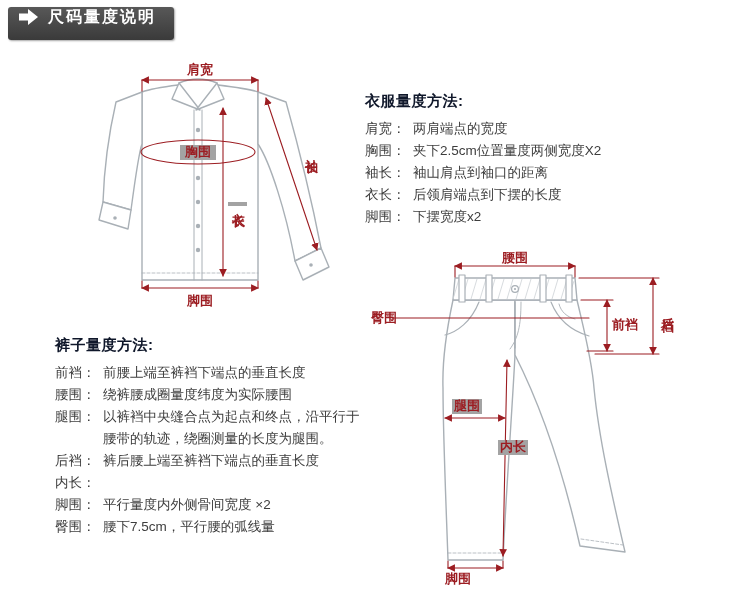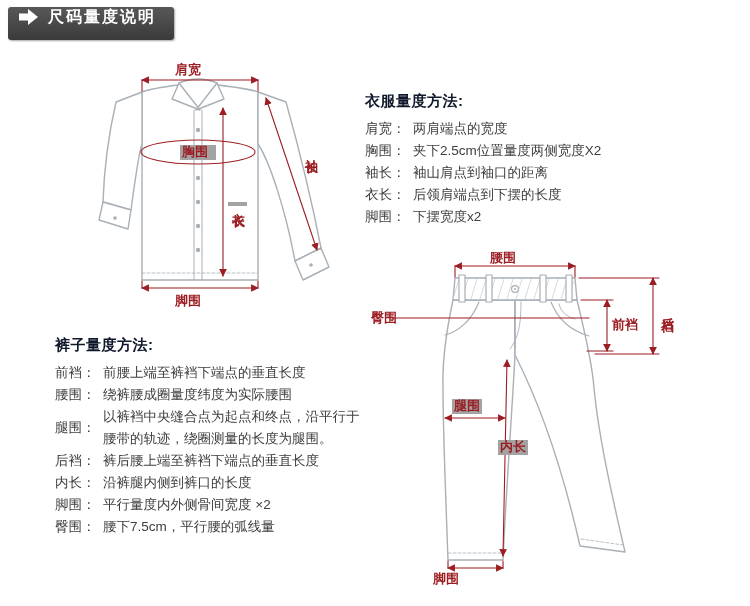--- a/index.html
+++ b/index.html
@@ -18,24 +18,24 @@
     color:#ffffff; font-size:16px; font-weight:bold; letter-spacing:2px;
   }
   .diagram { position:absolute; }
   .diagram svg { position:absolute; left:0; top:0; }
   .label {
     position:absolute; color:#9c1d22; font-weight:bold;
     font-size:13px; line-height:1.15; white-space:nowrap;
   }
   .label.v { writing-mode:vertical-rl; text-orientation:upright; letter-spacing:2px; }
   .label.boxed { background:#a3a3a3; padding:0 2px; }
-  .label.c { text-align:left; }
+  .label.c { text-align:center; }
   .method { position:absolute; font-size:13.5px; color:#3d3d3d; }
   .method h3 { font-size:15px; font-weight:bold; color:#0f172a; margin-bottom:7px; letter-spacing:.5px; }
-  .method .row { display:flex; line-height:22px;align-items:center; }
+  .method .row { display:flex; line-height:22px; }
   .method .term { flex:0 0 48px; width:48px; }
   .method .desc { flex:1; }
 </style>
 </head>
 <body>
 
 <div class="badge">
   <svg width="20" height="16" viewBox="0 0 20 16">
     <polygon points="0,4.5 9,4.5 9,0 19,8 9,16 9,11.5 0,11.5" fill="#ffffff"></polygon>
   </svg>
@@ -128,21 +128,20 @@
   <div class="row">
     <span class="term">腿围：</span>
     <span class="desc">以裤裆中央缝合点为起点和终点，沿平行于腰带的轨迹，绕圈测量的长度为腿围。</span>
   </div>
   <div class="row">
     <span class="term">后裆：</span>
     <span class="desc">裤后腰上端至裤裆下端点的垂直长度</span>
   </div>
   <div class="row">
     <span class="term">内长：</span>
-    <span class="desc">沿裤腿内侧到裤口的长度</span>
   </div>
   <div class="row">
     <span class="term">脚围：</span>
     <span class="desc">平行量度内外侧骨间宽度 ×2</span>
   </div>
   <div class="row">
     <span class="term">臀围：</span>
     <span class="desc">腰下7.5cm，平行腰的弧线量</span>
   </div>
 </div>

